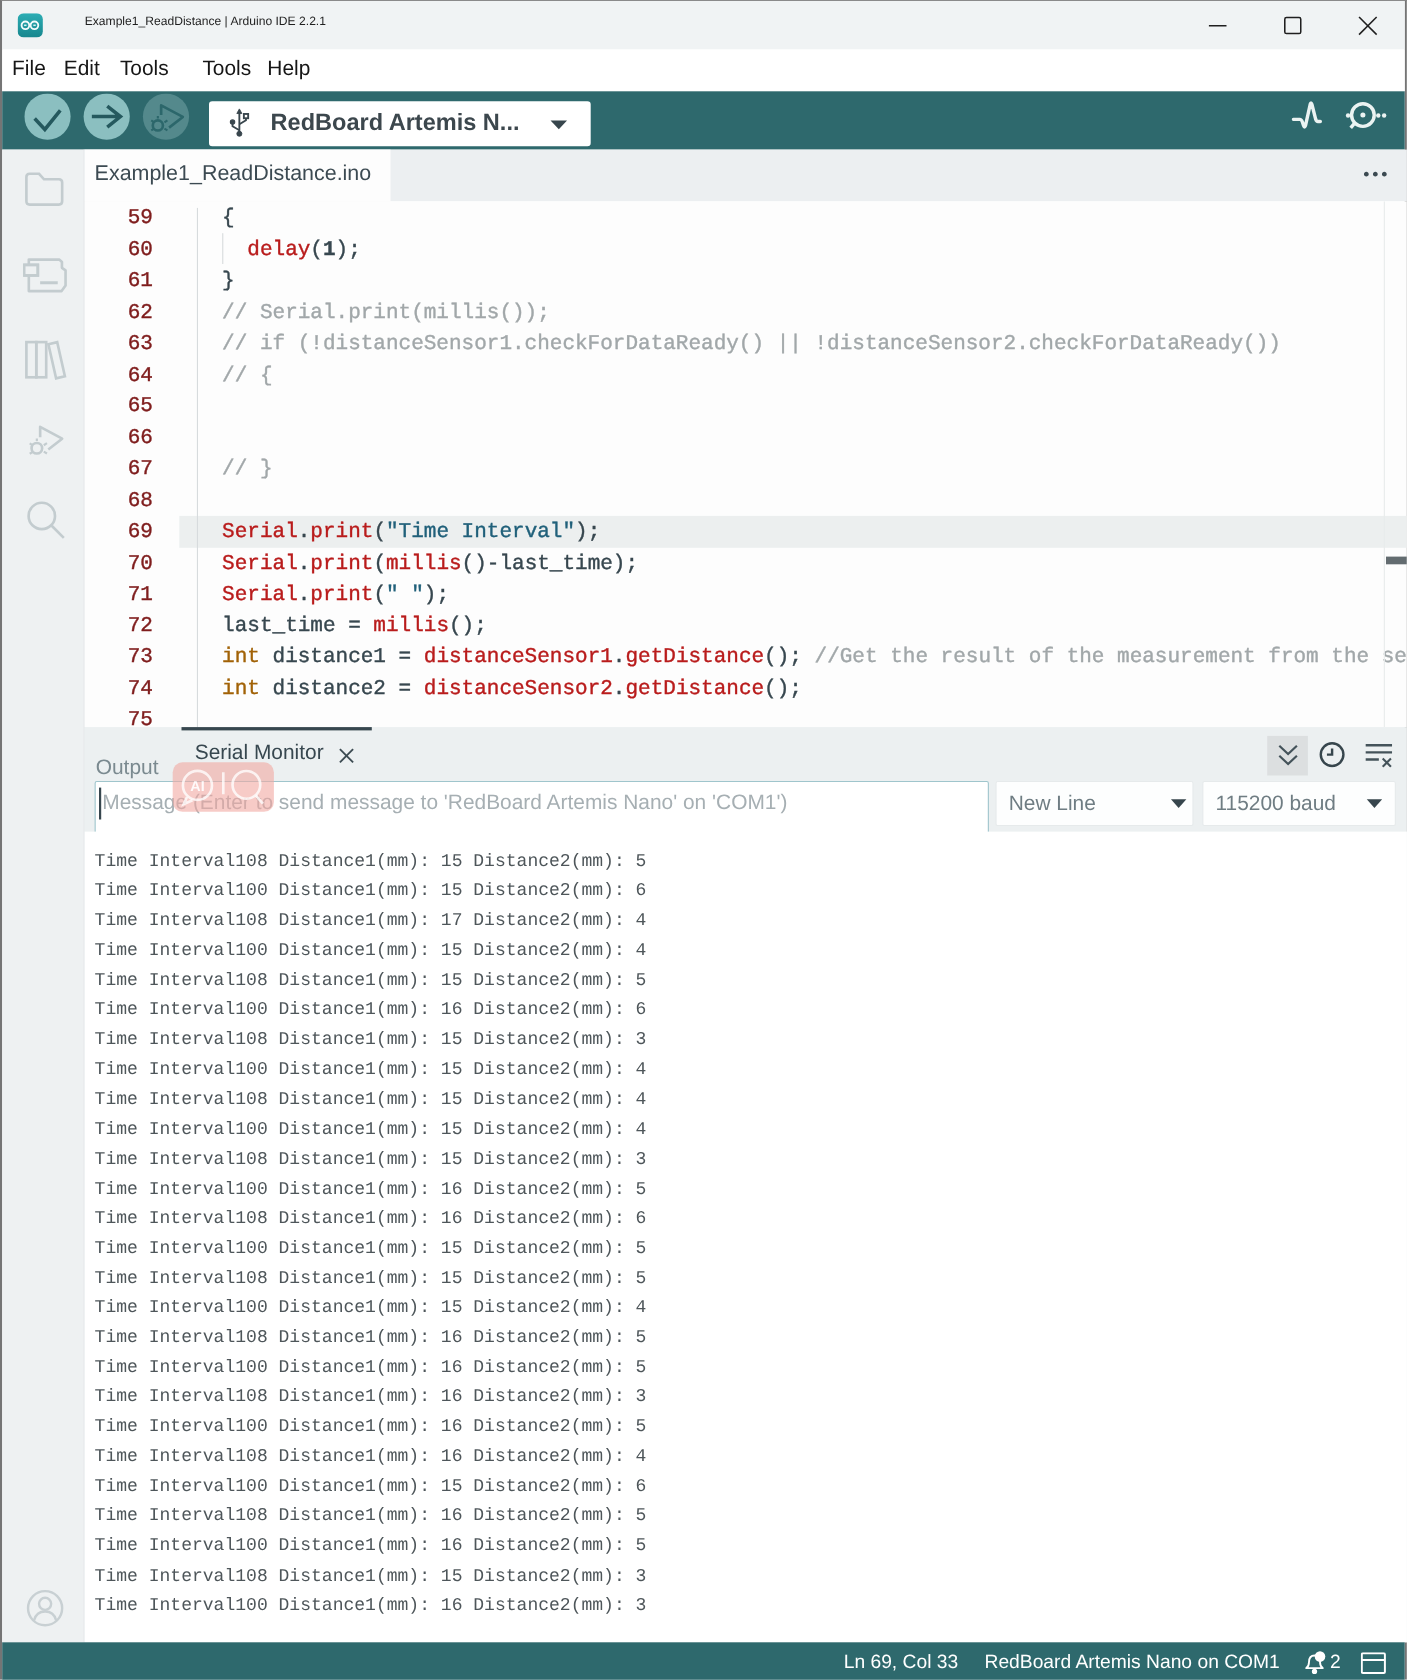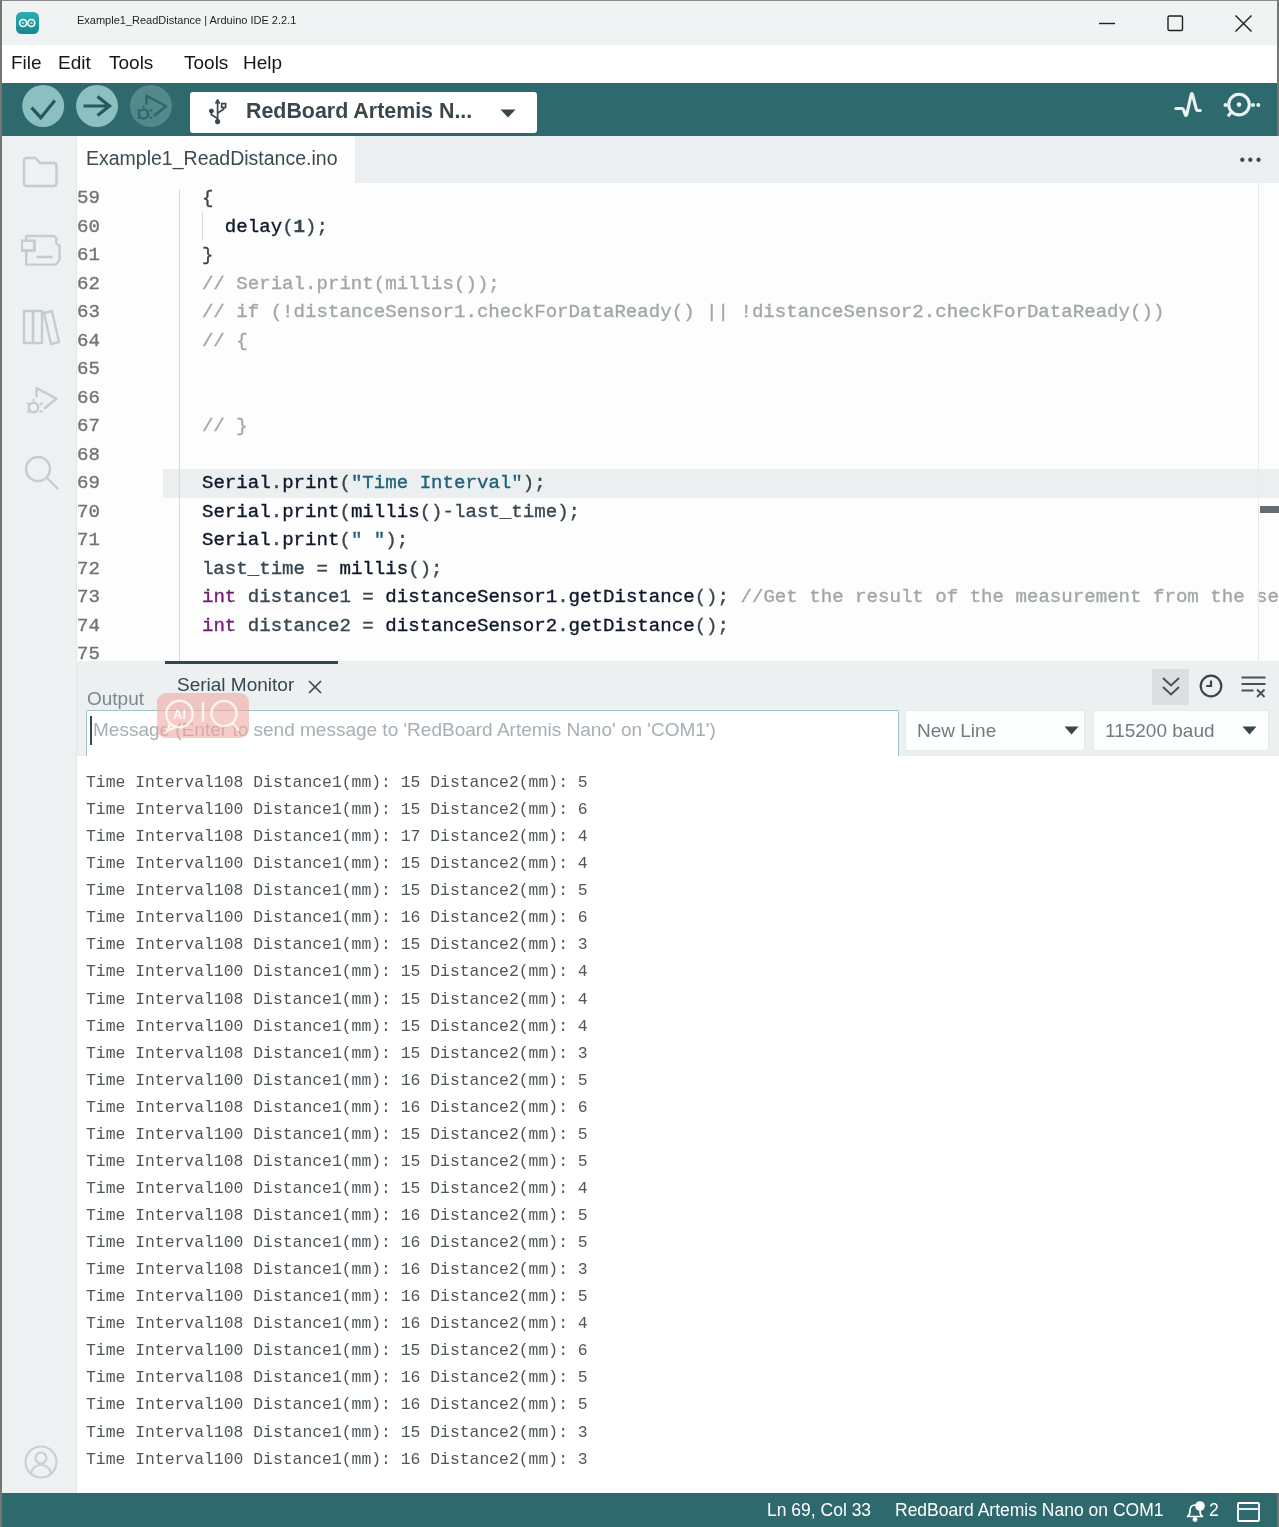--- a/index.html
+++ b/index.html
@@ -21,26 +21,26 @@
   
   .sidebar{left:0;top:135px;width:75px;height:1357px;background:#eef1f2;border-right:1px solid #e3e7e8;box-sizing:border-box;}
   
   .tabbar{left:75px;top:135px;width:1204px;height:47px;background:#eceff1;}
   .tab-active{position:absolute;left:0;top:0;width:278px;height:47px;background:#fdfdfd;}
   .tab-label{position:absolute;left:9px;top:11px;font-size:19.5px;color:#3c4a52;}
   .tab-dots{position:absolute;right:17px;top:15px;color:#3c4a52;font-size:16px;letter-spacing:2.6px;}
   
   .editor{left:75px;top:182px;width:1202px;height:478px;background:#fdfdfd;overflow:hidden;}
   .codefont{font-family:"Liberation Mono",monospace;font-size:19.1px;line-height:28.5px;white-space:pre;-webkit-text-stroke:0.35px;}
-  .gutter{position:absolute;left:0;top:1px;width:62px;text-align:left;color:#737373;}
+  .gutter{position:absolute;left:0;top:1px;width:62px;text-align:right;color:#7f1d1d;}
   .code{position:absolute;left:102px;top:1px;color:#37474f;}
   .hl{position:absolute;left:86px;top:286px;width:1116px;height:28.5px;background:#ecefef;}
   .ig1{position:absolute;left:102px;top:6px;width:1px;height:472px;background:#d7dbdd;}
   .ig2{position:absolute;left:125px;top:29px;width:1px;height:28px;background:#d7dbdd;}
-  .o{color:#0f172a;} .k{color:#701a75;} .s{color:#20607a;} .c{color:#a1a7a9;margin-top:16px;} .b{font-weight:bold;}
+  .o{color:#b91c1c;} .k{color:#a16207;} .s{color:#20607a;} .c{color:#a1a7a9;margin-top:16px;} .b{font-weight:bold;}
   
   .panel{left:75px;top:660px;width:1204px;height:832px;background:#ecf0f1;}
   .ptab-ind{position:absolute;left:88px;top:0;width:173px;height:3px;background:#37474f;}
   .ptab-out{position:absolute;left:10px;top:27px;font-size:19px;color:#7b8a90;}
   .ptab-ser{position:absolute;left:100px;top:13px;font-size:19px;color:#37474f;}
   .msg{position:absolute;left:9px;top:49px;width:813px;height:58px;background:#fff;border:1px solid #9fc5cc;border-radius:2px;box-sizing:border-box;}
   .msg .ph{position:absolute;left:6px;top:8px;font-size:19px;color:#a6afb3;}
   .msg .cur{position:absolute;left:3px;top:5px;width:1.5px;height:29px;background:#37474f;}
   .dd{position:absolute;top:49px;height:41px;background:#fdfefe;border:1px solid #e6eaeb;border-radius:2px;box-sizing:border-box;font-size:19px;color:#6f7d83;}
   .dd .lab{position:absolute;left:11px;top:8.5px;}

